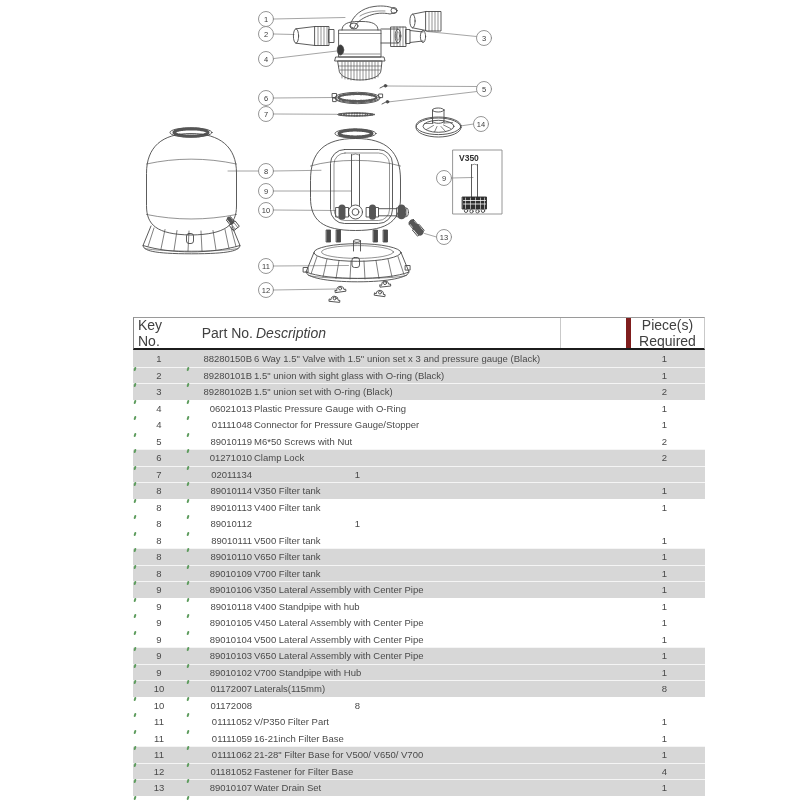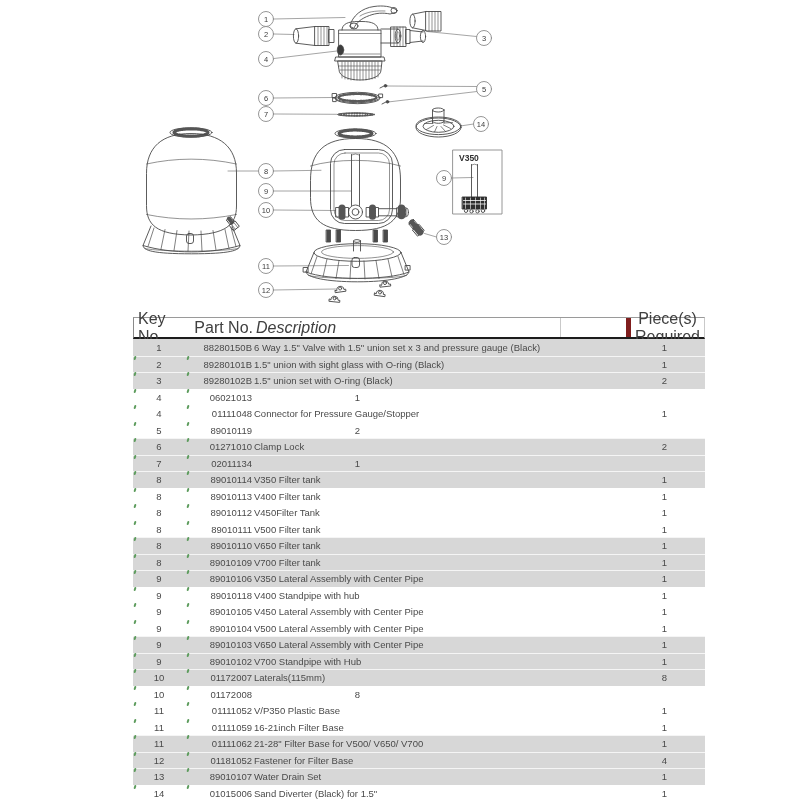--- a/index.html
+++ b/index.html
@@ -2,24 +2,24 @@
 <html><head>
 <meta charset="utf-8">
 <style>
   html,body{margin:0;padding:0;background:#fff;}
   .screen{position:relative;width:800px;height:800px;background:#fff;overflow:hidden;
           font-family:"Liberation Sans",sans-serif;}
   
   .diagram{position:absolute;left:0;top:0;width:800px;height:316px;}
   
   .parts-table{position:absolute;left:133px;top:317px;width:572px;font-size:9.5px;color:#4a4a4a;}
-  .thead{display:flex;height:22px;align-items:center;box-sizing:border-box;
+  .thead{display:flex;height:33px;align-items:center;box-sizing:border-box;
          border-top:1px solid #9a9a9a;border-bottom:2px solid #1c1c1c;
          border-left:1px solid #8a8a8a;border-right:1px solid #c9c9c9;
-         font-size:16px;color:#404040;}
+         font-size:14px;color:#404040;}
   .tbody{border-bottom:2px solid #474747;}
   .row{display:flex;height:16.5px;align-items:center;box-sizing:border-box;position:relative;}
   .row.shaded{background:#d7d7d7;}
   .row + .row{border-top:1px solid rgba(255,255,255,0.75);}
   .c-key{width:52px;text-align:center;flex:none;}
   .c-part{width:67px;text-align:right;flex:none;}
   .c-desc{width:307px;text-align:left;padding-left:2px;box-sizing:border-box;flex:none;
           white-space:nowrap;overflow:hidden;}
   .c-gap{width:65px;flex:none;}
   .c-qty{width:81px;text-align:center;flex:none;}
@@ -322,37 +322,39 @@
           <div class="c-part">89280102B</div>
           <div class="c-desc">1.5" union set with O-ring (Black)</div>
           <div class="c-gap"></div>
           <div class="c-qty">2</div>
           <span class="tick t1" style="background: rgb(93, 156, 93);"></span>
           <span class="tick t2" style="background: rgb(93, 156, 93);"></span>
         </div>
         <div class="row">
           <div class="c-key">4</div>
           <div class="c-part">06021013</div>
+          <div class="c-desc">Plastic Pressure Gauge with O-Ring</div>
           <div class="c-gap"></div>
           <div class="c-qty">1</div>
           <span class="tick t1" style="background: rgb(93, 156, 93);"></span>
           <span class="tick t2" style="background: rgb(93, 156, 93);"></span>
         </div>
         <div class="row">
           <div class="c-key">4</div>
           <div class="c-part">01111048</div>
           <div class="c-desc">Connector for Pressure Gauge/Stopper</div>
           <div class="c-gap"></div>
           <div class="c-qty">1</div>
           <span class="tick t1" style="background: rgb(93, 156, 93);"></span>
           <span class="tick t2" style="background: rgb(93, 156, 93);"></span>
         </div>
         <div class="row">
           <div class="c-key">5</div>
           <div class="c-part">89010119</div>
+          <div class="c-desc">M6*50 Screws with Nut</div>
           <div class="c-gap"></div>
           <div class="c-qty">2</div>
           <span class="tick t1" style="background: rgb(93, 156, 93);"></span>
           <span class="tick t2" style="background: rgb(93, 156, 93);"></span>
         </div>
         <div class="row shaded">
           <div class="c-key">6</div>
           <div class="c-part">01271010</div>
           <div class="c-desc">Clamp Lock</div>
           <div class="c-gap"></div>
@@ -382,21 +384,20 @@
           <div class="c-part">89010113</div>
           <div class="c-desc">V400 Filter tank</div>
           <div class="c-gap"></div>
           <div class="c-qty">1</div>
           <span class="tick t1" style="background: rgb(93, 156, 93);"></span>
           <span class="tick t2" style="background: rgb(93, 156, 93);"></span>
         </div>
         <div class="row">
           <div class="c-key">8</div>
           <div class="c-part">89010112</div>
-          <div class="c-desc">V450Filter Tank</div>
           <div class="c-gap"></div>
           <div class="c-qty">1</div>
           <span class="tick t1" style="background: rgb(93, 156, 93);"></span>
           <span class="tick t2" style="background: rgb(93, 156, 93);"></span>
         </div>
         <div class="row">
           <div class="c-key">8</div>
           <div class="c-part">89010111</div>
           <div class="c-desc">V500 Filter tank</div>
           <div class="c-gap"></div>
@@ -489,21 +490,21 @@
           <div class="c-key">10</div>
           <div class="c-part">01172008</div>
           <div class="c-gap"></div>
           <div class="c-qty">8</div>
           <span class="tick t1" style="background: rgb(93, 156, 93);"></span>
           <span class="tick t2" style="background: rgb(93, 156, 93);"></span>
         </div>
         <div class="row">
           <div class="c-key">11</div>
           <div class="c-part">01111052</div>
-          <div class="c-desc">V/P350 Plastic Base</div>
+          <div class="c-desc">V/P350 Filter Part</div>
           <div class="c-gap"></div>
           <div class="c-qty">1</div>
           <span class="tick t1" style="background: rgb(93, 156, 93);"></span>
           <span class="tick t2" style="background: rgb(93, 156, 93);"></span>
         </div>
         <div class="row">
           <div class="c-key">11</div>
           <div class="c-part">01111059</div>
           <div class="c-desc">16-21inch Filter Base</div>
           <div class="c-gap"></div>

